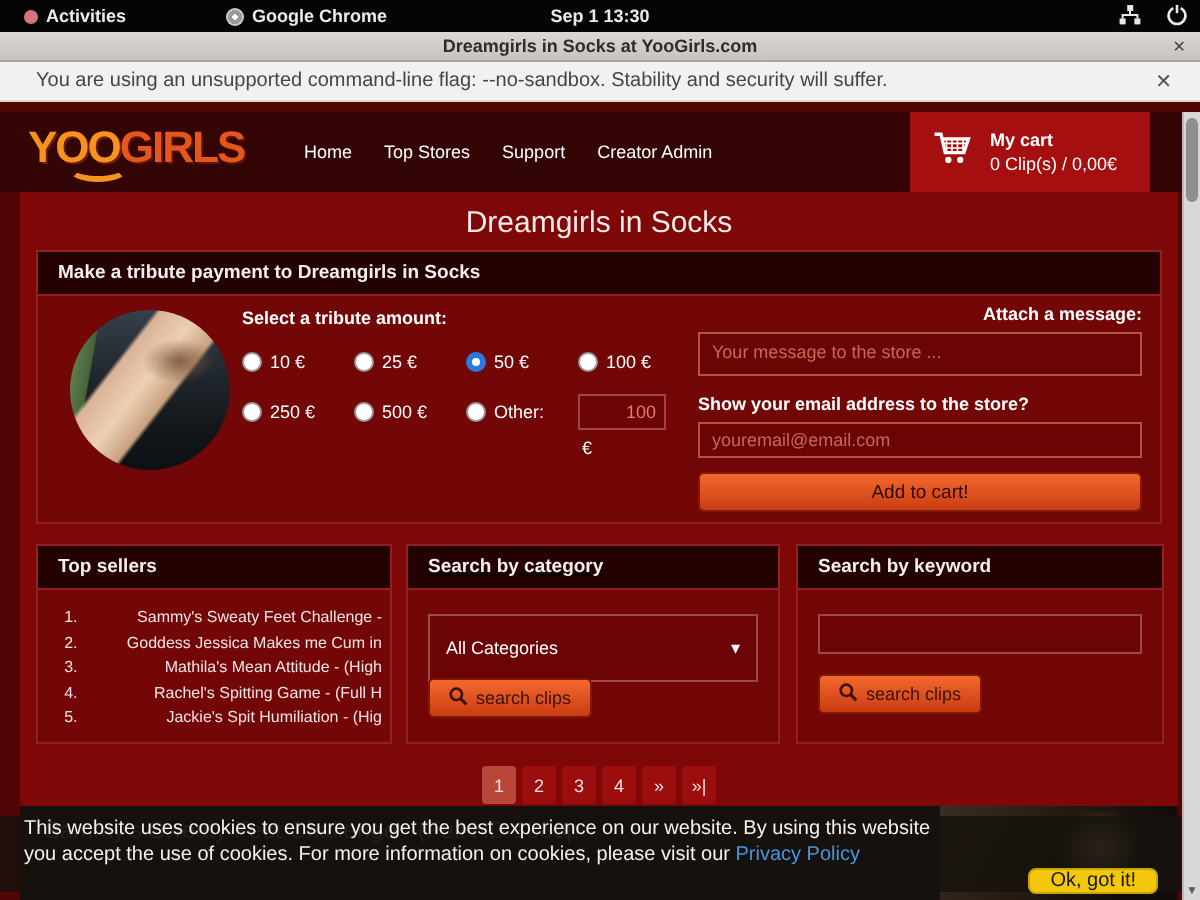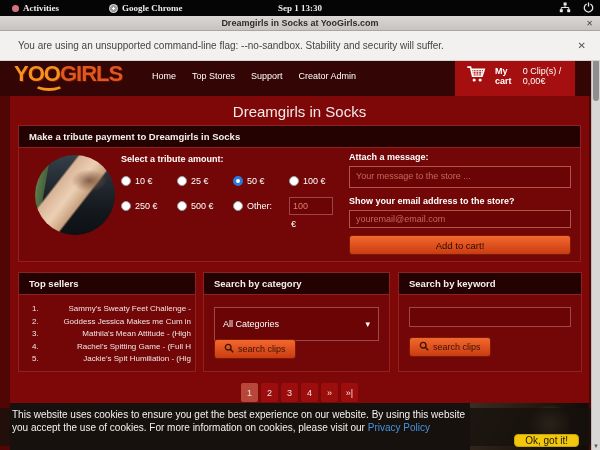--- a/index.html
+++ b/index.html
@@ -1,55 +1,55 @@
 <!DOCTYPE html>
 <html><head>
 <meta charset="utf-8">
 <style>
   * { margin:0; padding:0; box-sizing:border-box; }
   html,body { width:600px; height:450px; overflow:hidden; }
   body { position:relative; font-family:"Liberation Sans", sans-serif; background:#520505; }
 
   
   .gnome-bar { position:absolute; top:0; left:0; width:600px; height:16px; background:#050505;
-    color:#ececec; display:flex; align-items:center; font-size:9px; font-weight:bold; z-index:10;font-family:Liberation Serif, serif; }
+    color:#ececec; display:flex; align-items:center; font-size:9px; font-weight:bold; z-index:10; }
   .gnome-item { display:flex; align-items:center; gap:4px; padding:0 6px; cursor:default; }
   .activities-dot { width:7px; height:7px; border-radius:50%; background:#d4737f; display:inline-block; }
   .chrome-glyph { width:9px; height:9px; border-radius:50%;
     background:radial-gradient(circle at 50% 50%, #fff 0 20%, #9a9a9a 21% 55%, #cfcfcf 56% 100%); display:inline-block; }
   .gnome-clock { position:absolute; left:50%; transform:translateX(-50%); font-weight:bold; }
   .gnome-right { position:absolute; right:6px; display:flex; gap:12px; align-items:center; }
 
   
   .titlebar { position:absolute; top:16px; left:0; width:600px; height:15px;
     background:linear-gradient(#dbd7d4,#c7c3c0); border-bottom:1px solid #a9a5a1;
     display:flex; align-items:center; justify-content:center; font-size:9px; font-weight:bold; color:#2d2d2d; z-index:10; }
   .titlebar-close { position:absolute; right:7px; font-size:8px; color:#444; font-weight:normal; cursor:pointer; }
 
   
-  .infobar { position:absolute; top:31px; left:0; width:600px; height:30px; background:#f2f1f0;
+  .infobar { position:absolute; top:31px; left:0; width:600px; height:20px; background:#f2f1f0;
     border-bottom:1px solid #d6d4d2; display:flex; align-items:center; font-size:10px; color:#454545;
     padding:0 14px 0 18px; z-index:10; }
   .infobar-close { margin-left:auto; color:#555; font-size:10px; cursor:pointer; }
 
   
   .viewport { position:absolute; top:56px; left:0; width:600px; height:394px; background:#520505; }
 
   
   .site-header { position:absolute; top:0; left:0; width:591px; height:40px; background:#330504; }
   .logo { position:absolute; left:14px; top:5px; font-size:22px; font-weight:bold; letter-spacing:-1px; cursor:pointer; }
   .logo-yoo { color:#f6921e; text-shadow:1px 1px 0 #6e1c00;margin-top:44px; }
   .logo-girls { color:#e2571d; text-shadow:1px 1px 0 #5e1400; }
   .logo-smile { position:absolute; left:20px; top:17px; width:30px; height:13px;
     border:3px solid transparent; border-bottom-color:#f6921e; border-radius:50%; }
   .nav { position:absolute; left:152px; top:0; height:40px; display:flex; align-items:center; gap:16px; }
   .nav-item { color:#ffffff; font-size:9px; cursor:pointer; }
   .cart-box { position:absolute; left:455px; top:0; width:120px; height:40px; background:#a50f0f;
     display:flex; align-items:center; gap:8px; padding-left:10px; cursor:pointer; }
-  .cart-texts { display:flex; gap:2px; color:#fff; font-size:9px; }
+  .cart-texts { display:flex; flex-direction:column; gap:2px; color:#fff; font-size:9px; }
   .cart-title { font-weight:bold; }
 
   
   .content { position:absolute; top:40px; left:10px; width:579px; height:354px; background:#7e0808; }
   .page-title { position:absolute; top:7px; left:0; width:100%; text-align:center;
     color:#f5e9e9; font-size:15px; }
 
   
   .panel { position:absolute; background:#730707; border:1px solid #8e2121; }
   .panel-header { height:22px; background:#240202; border-bottom:1px solid #8e2121;
@@ -64,40 +64,40 @@
       linear-gradient(128deg, rgba(0,0,0,0) 30%, #d9b396 32%, #ecd0b4 46%, #c9a27f 58%, rgba(0,0,0,0) 60%),
       linear-gradient(100deg, #5d7a4c 8%, #46633c 16%, rgba(0,0,0,0) 17%),
       linear-gradient(180deg, #35404a 0%, #232a31 35%, #14181d 70%, #0d1013 100%); }
   .amounts { position:absolute; left:102px; top:6px; width:228px; color:#fff; }
   .amounts-label { font-size:9px; font-weight:bold; }
   .amount-row { display:flex; margin-top:9px; align-items:center; height:16px; }
   .amount-cell { width:56px; display:flex; align-items:center; gap:4px; font-size:9px; cursor:pointer; }
   .radio { width:10px; height:10px; border-radius:50%; background:#ffffff; border:1px solid #9a9a9a; flex:0 0 auto; }
   .radio.selected { border:3px solid #2a7ae0; background:#fff; }
   .other-input { width:44px; height:18px; background:#6b0404; border:1px solid #a34444;
-    color:#e87a6a; font-size:9px; padding-left:3px; font-family:"Liberation Sans",sans-serif; }
+    color:#e87a6a; font-size:9px; padding-left:23px; font-family:"Liberation Sans",sans-serif; }
   .euro-suffix { margin-left:170px; margin-top:5px; font-size:9px; color:#fff; }
 
   .attach-col { position:absolute; left:330px; top:4px; width:222px; color:#fff; }
-  .attach-label { font-size:9px; font-weight:bold; }
+  .attach-label { font-size:9px; font-weight:bold;text-align:right; }
   .message-area { width:100%; height:22px; margin-top:4px; background:#6b0404; border:1px solid #b05548;
     color:#e8b0a0; font-size:9px; padding:4px 6px; resize:none; font-family:"Liberation Sans",sans-serif; }
   .message-area::placeholder, .email-input::placeholder { color:#c46a5a; opacity:1; }
   .email-label { margin-top:4px; font-size:9px; font-weight:bold; }
   .email-input { width:100%; height:18px; margin-top:4px; background:#6b0404; border:1px solid #b05548;
     color:#e8b0a0; font-size:9px; padding:0 6px; font-family:"Liberation Sans",sans-serif; }
   .add-btn { width:100%; height:20px; margin-top:7px; background:linear-gradient(#f4682e,#c93c12);
     border:1px solid #7e1a02; border-radius:3px; color:#2d0a02; font-size:9.5px; cursor:pointer;
     font-family:"Liberation Sans",sans-serif; }
 
   
   .sellers-panel { left:8px; top:176px; width:178px; height:100px;text-align:right; }
   .sellers-list { margin:8px 4px 0 22px; color:#f3e3e3; font-size:8px; line-height:12.5px; }
   .sellers-list li { cursor:pointer; }
-  .category-panel { left:193px; top:176px; width:187px; height:100px; }
+  .category-panel { left:193px; top:176px; width:187px; height:100px;text-decoration:underline; }
   .select-box { position:absolute; left:10px; top:12px; width:165px; height:22px; background:#6b0404;
     border:1px solid #a04848; color:#fff; font-size:9px; display:flex; align-items:center;
     justify-content:space-between; padding:16px 8px; cursor:pointer; }
   .search-btn { position:absolute; left:10px; top:44px; height:20px; padding:0 9px;
     background:linear-gradient(#f4682e,#c93c12); border:1px solid #7e1a02; border-radius:3px;
     color:#3c1202; font-size:9px; display:flex; align-items:center; gap:4px; cursor:pointer;
     font-family:"Liberation Sans",sans-serif; }
   .keyword-panel { left:388px; top:176px; width:184px; height:100px; }
   .keyword-input { position:absolute; left:10px; top:12px; width:162px; height:20px;
     background:#6b0404; border:1px solid #a04848; color:#fff; font-size:9px; padding:0 6px;

